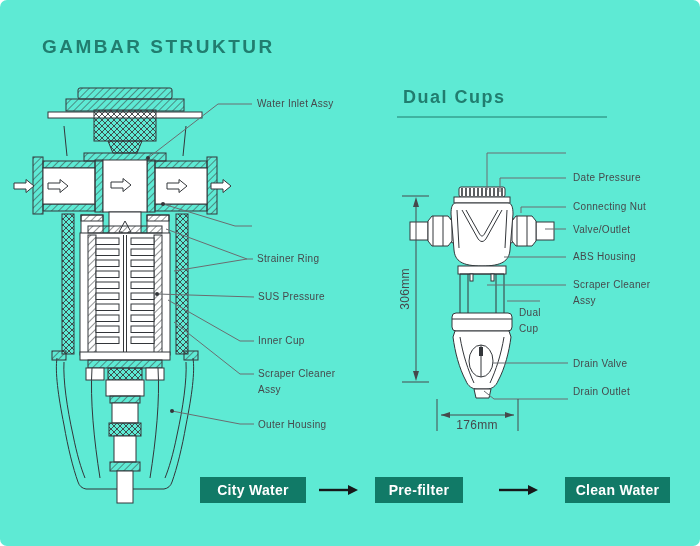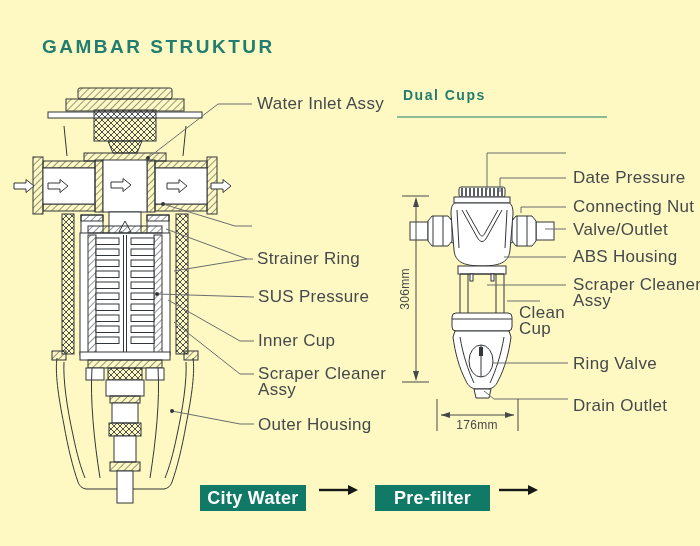--- a/index.html
+++ b/index.html
@@ -1,41 +1,42 @@
 <!DOCTYPE html>
 <html><head>
 <meta charset="utf-8">
 <style>
   html,body{margin:0;padding:0;background:#fff;}
   .canvas{
-    position:relative;width:700px;height:546px;background:#fef9c3;overflow:hidden;
+    position:relative;width:700px;height:546px;background:#5eead4;overflow:hidden;
     font-family:"Liberation Sans","DejaVu Sans",sans-serif;
+    border-radius:7px;
   }
   .art{position:absolute;left:0;top:0;}
   .title{
     position:absolute;left:42px;top:36px;font-size:19px;font-weight:700;
     letter-spacing:2.5px;color:#217d6f;
   }
   .subtitle{
-    position:absolute;left:403px;top:87px;font-size:14px;font-weight:700;
+    position:absolute;left:403px;top:87px;font-size:18px;font-weight:700;
     letter-spacing:1.5px;color:#217d6f;
   }
   .lbl{
-    position:absolute;font-size:17px;color:#46494c;letter-spacing:.3px;
+    position:absolute;font-size:10px;color:#46494c;letter-spacing:.3px;
     line-height:16px;white-space:nowrap;
   }
   .dim{
     position:absolute;font-size:12px;color:#46494c;letter-spacing:.3px;
     text-align:center;white-space:nowrap;
   }
   .dim-v{transform:rotate(-90deg);transform-origin:center center;}
   .btn{
     position:absolute;height:26px;background:#117a67;color:#ffffff;
-    font-size:18px;font-weight:700;letter-spacing:.3px;
-    display:flex;align-items:center;justify-content:center;margin-top:8px;
+    font-size:14px;font-weight:700;letter-spacing:.3px;
+    display:flex;align-items:center;justify-content:center;
   }
 </style>
 </head>
 <body>
 
 <div class="canvas">
 
   <svg class="art" width="700" height="546" viewBox="0 0 700 546">
     <defs>
       <pattern id="hatch" width="5" height="5" patternUnits="userSpaceOnUse" patternTransform="rotate(45)">
@@ -258,25 +259,26 @@
 
   <div class="lbl" style="left:573px;top:170px">Date Pressure</div>
   <div class="lbl" style="left:573px;top:199px">Connecting Nut</div>
   <div class="lbl" style="left:573px;top:222px">Valve/Outlet</div>
   <div class="lbl" style="left:573px;top:249px">ABS Housing</div>
   <div class="lbl" style="left:573px;top:277px">
     <span style="display:block">Scraper Cleaner</span>
     <span style="display:block">Assy</span>
   </div>
   <div class="lbl" style="left:519px;top:305px">
-    <span style="display:block">Clean</span>
+    <span style="display:block">Dual</span>
     <span style="display:block">Cup</span>
   </div>
-  <div class="lbl" style="left:573px;top:356px">Ring Valve</div>
-  <div class="lbl" style="left:573px;top:398px">Drain Outlet</div>
+  <div class="lbl" style="left:573px;top:356px">Drain Valve</div>
+  <div class="lbl" style="left:573px;top:384px">Drain Outlet</div>
 
   <div class="dim dim-v" style="left:382px;top:282px;width:46px;height:14px">306mm</div>
   <div class="dim" style="left:452px;top:418px;width:50px">176mm</div>
 
   <div class="btn" style="left:200px;top:477px;width:106px">City Water</div>
-  <div class="btn" style="left:375px;top:477px;width:115px">Pre-filter</div>
+  <div class="btn" style="left:375px;top:477px;width:88px">Pre-filter</div>
+  <div class="btn" style="left:565px;top:477px;width:105px">Clean Water</div>
 
 </div>
 
 </body></html>

